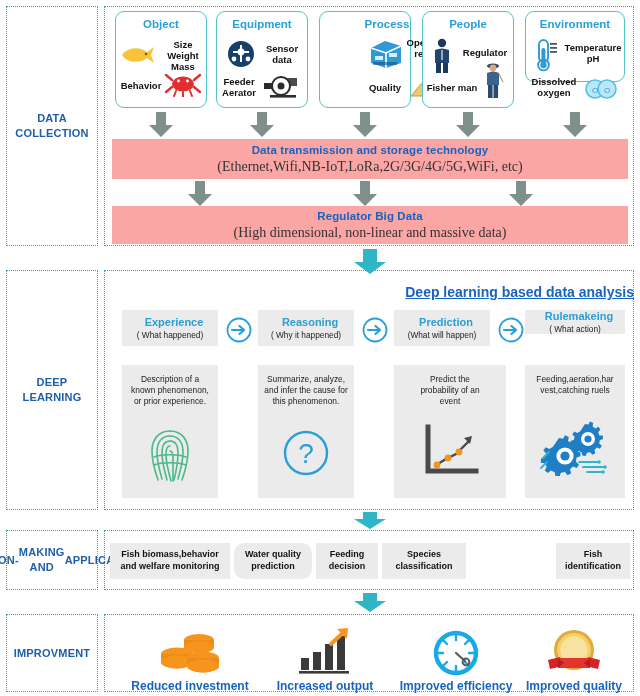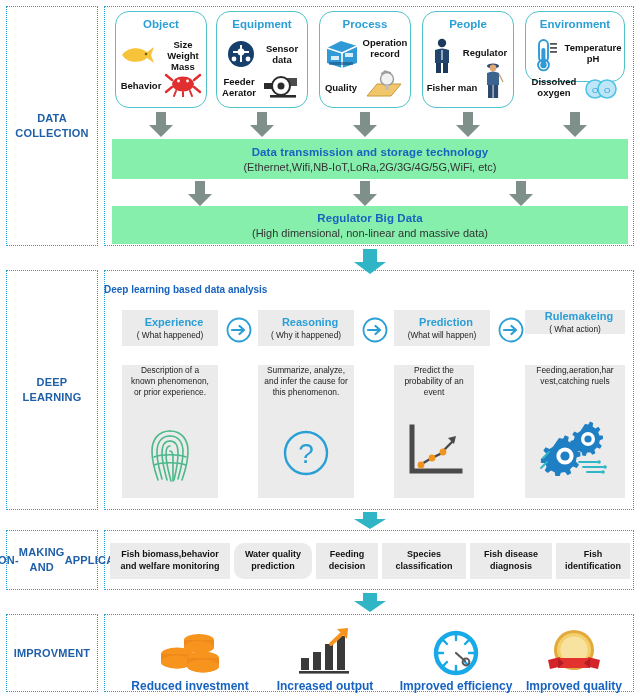--- a/index.html
+++ b/index.html
@@ -5,41 +5,41 @@
   html,body{margin:0;padding:0;background:#ffffff;}
   body{width:640px;height:696px;overflow:hidden;font-family:"Liberation Sans",sans-serif;color:#1b1b1b;}
   #stage{position:relative;width:640px;height:696px;}
 
   
   .dframe{position:absolute;border:1.5px dotted #2a9fd6;box-sizing:border-box;}
   .label-cell{position:absolute;display:flex;align-items:center;justify-content:center;text-align:center;
       font-weight:bold;font-size:11px;color:#1f5fa9;letter-spacing:.2px;line-height:1.35;}
 
   
-  .topcard{position:absolute;border:1.6px solid #4ec3c9;border-radius:14px;background:#fff;box-sizing:border-box;}
+  .topcard{position:absolute;border:1.6px solid #4ec3c9;border-radius:9px;background:#fff;box-sizing:border-box;}
   .topcard .tc-title{text-align:center;font-weight:bold;font-size:11.5px;color:#2a9fd6;margin-top:6px;}
   .tc-body{position:relative;width:100%;height:calc(100% - 24px);}
   .tc-txt{position:absolute;font-weight:bold;font-size:9.5px;line-height:1.18;color:#111;text-align:center;}
 
   
-  .graybar{position:absolute;background:#86efac;box-sizing:border-box;display:flex;flex-direction:column;
+  .graybar{position:absolute;background:#fca5a5;box-sizing:border-box;display:flex;flex-direction:column;
       align-items:center;justify-content:center;}
   .gb-title{font-weight:bold;font-size:11.5px;color:#1763c0;letter-spacing:.1px;}
-  .gb-sub{font-size:11px;color:#333;margin-top:3px;}
+  .gb-sub{font-size:14px;color:#333;margin-top:3px;font-family:Liberation Serif, serif;}
 
   
   .garrow{position:absolute;}
 
   
-  .dl-title{position:absolute;width:100%;text-align:left;font-weight:bold;font-size:10px;color:#1763c0;}
+  .dl-title{position:absolute;width:100%;text-align:right;font-weight:bold;font-size:14px;color:#1763c0;text-decoration:underline;}
   .dlhead{position:absolute;background:#ebebeb;display:flex;flex-direction:column;align-items:center;
       justify-content:center;box-sizing:border-box;}
   .dlhead .h1{font-weight:bold;font-size:11px;color:#2a9fd6;padding-left:8px;}
   .dlhead .h2{font-size:8.3px;color:#222;margin-top:2px;}
-  .dlbody{position:absolute;background:#ebebeb;box-sizing:border-box;}
+  .dlbody{position:absolute;background:#ebebeb;box-sizing:border-box;padding-top:9px;}
   .dlbody .bt{font-size:8.4px;color:#222;text-align:center;line-height:1.32;padding:0 6px;}
   .dlicon{position:absolute;left:0;right:0;display:flex;align-items:center;justify-content:center;}
   .circ-arrow{position:absolute;width:26px;height:26px;}
 
   
   .decbox{position:absolute;background:#ebebeb;display:flex;align-items:center;justify-content:center;
       text-align:center;font-weight:bold;font-size:9px;line-height:1.3;color:#111;box-sizing:border-box;padding:0 4px;}
 
   
   .impitem{position:absolute;display:flex;flex-direction:column;align-items:center;}
@@ -132,21 +132,21 @@
       <svg style="position:absolute;left:44px;top:42px;" width="42" height="28" viewBox="0 0 42 28">
         <circle cx="20" cy="14" r="9" fill="none" stroke="#2b2b2b" stroke-width="2"></circle>
         <circle cx="20" cy="14" r="3.5" fill="#2b2b2b"></circle>
         <path d="M20 5 A9 9 0 0 1 29 14 L36 14 L36 6 L26 6 Z" fill="#2b2b2b" opacity=".85"></path>
         <rect x="9" y="23" width="26" height="2.6" fill="#2b2b2b"></rect>
         <rect x="3" y="11" width="9" height="6" fill="#2b2b2b"></rect>
       </svg>
     </div>
   </div>
 
-  <div class="topcard" style="left:319px;top:11px;width:92px;height:97px;">
+  <div class="topcard" style="left:319px;top:11px;width:92px;height:97px;padding-left:44px;">
     <div class="tc-title">Process</div>
     <div class="tc-body">
       <svg style="position:absolute;left:4px;top:9px;" width="36" height="30" viewBox="0 0 36 30">
         <path d="M3 9 L17 2 L33 7 L33 24 L18 29 L3 24 Z" fill="#2f9ad6"></path>
         <path d="M3 9 L18 14 L33 7" fill="none" stroke="#fff" stroke-width="1.6"></path>
         <path d="M18 14 L18 29" stroke="#fff" stroke-width="1.6"></path>
         <rect x="7" y="17" width="8" height="4" fill="#d8eefa"></rect>
         <rect x="21" y="14" width="8" height="4" fill="#d8eefa"></rect>
         <rect x="5" y="23" width="24" height="3" fill="#16406b" opacity=".5"></rect>
       </svg>
@@ -313,21 +313,21 @@
 
   <svg class="circ-arrow" style="left:362px;top:317px;" viewBox="0 0 26 26">
     <circle cx="13" cy="13" r="11.5" fill="#fff" stroke="#2a9fd6" stroke-width="1.8"></circle>
     <path d="M6 13 H17 M13.5 9 L18 13 L13.5 17" stroke="#2a9fd6" stroke-width="2.2" fill="none" stroke-linecap="round" stroke-linejoin="round"></path>
   </svg>
 
   <div class="dlhead" style="left:394px;top:310px;width:96px;height:36px;">
     <div class="h1">Prediction</div>
     <div class="h2">(What will happen)</div>
   </div>
-  <div class="dlbody" style="left:394px;top:365px;width:80px;height:133px;">
+  <div class="dlbody" style="left:394px;top:365px;width:112px;height:133px;">
     <div class="bt">Predict the</div>
     <div class="bt">probability of an</div>
     <div class="bt">event</div>
     <div class="dlicon" style="top:58px;">
       <svg width="60" height="58" viewBox="0 0 60 58">
         <path d="M8 4 L8 48 L56 48" fill="none" stroke="#4a4a4a" stroke-width="5" stroke-linecap="square"></path>
         <path d="M16 42 L26 36 L36 31 L50 17" fill="none" stroke="#4a4a4a" stroke-width="2.4"></path>
         <path d="M44 15 L52 13 L50 21" fill="#4a4a4a"></path>
         <circle cx="17" cy="42" r="3.4" fill="#f0941f"></circle>
         <circle cx="28" cy="35" r="3.4" fill="#f0941f"></circle>
@@ -391,26 +391,20 @@
   <div class="decbox" style="left:316px;top:543px;width:62px;height:36px;">
     <span>
       <span>Feeding</span><br>
       <span>decision</span>
     </span>
   </div>
   <div class="decbox" style="left:382px;top:543px;width:84px;height:36px;">
     <span>
       <span>Species</span><br>
       <span>classification</span>
-    </span>
-  </div>
-  <div class="decbox" style="left:470px;top:543px;width:82px;height:36px;">
-    <span>
-      <span>Fish disease</span><br>
-      <span>diagnosis</span>
     </span>
   </div>
   <div class="decbox" style="left:556px;top:543px;width:74px;height:36px;">
     <span>
       <span>Fish</span><br>
       <span>identification</span>
     </span>
   </div>
 
   <svg class="tealarrow" style="left:353px;top:593px;" width="34" height="20" viewBox="0 0 34 20">

